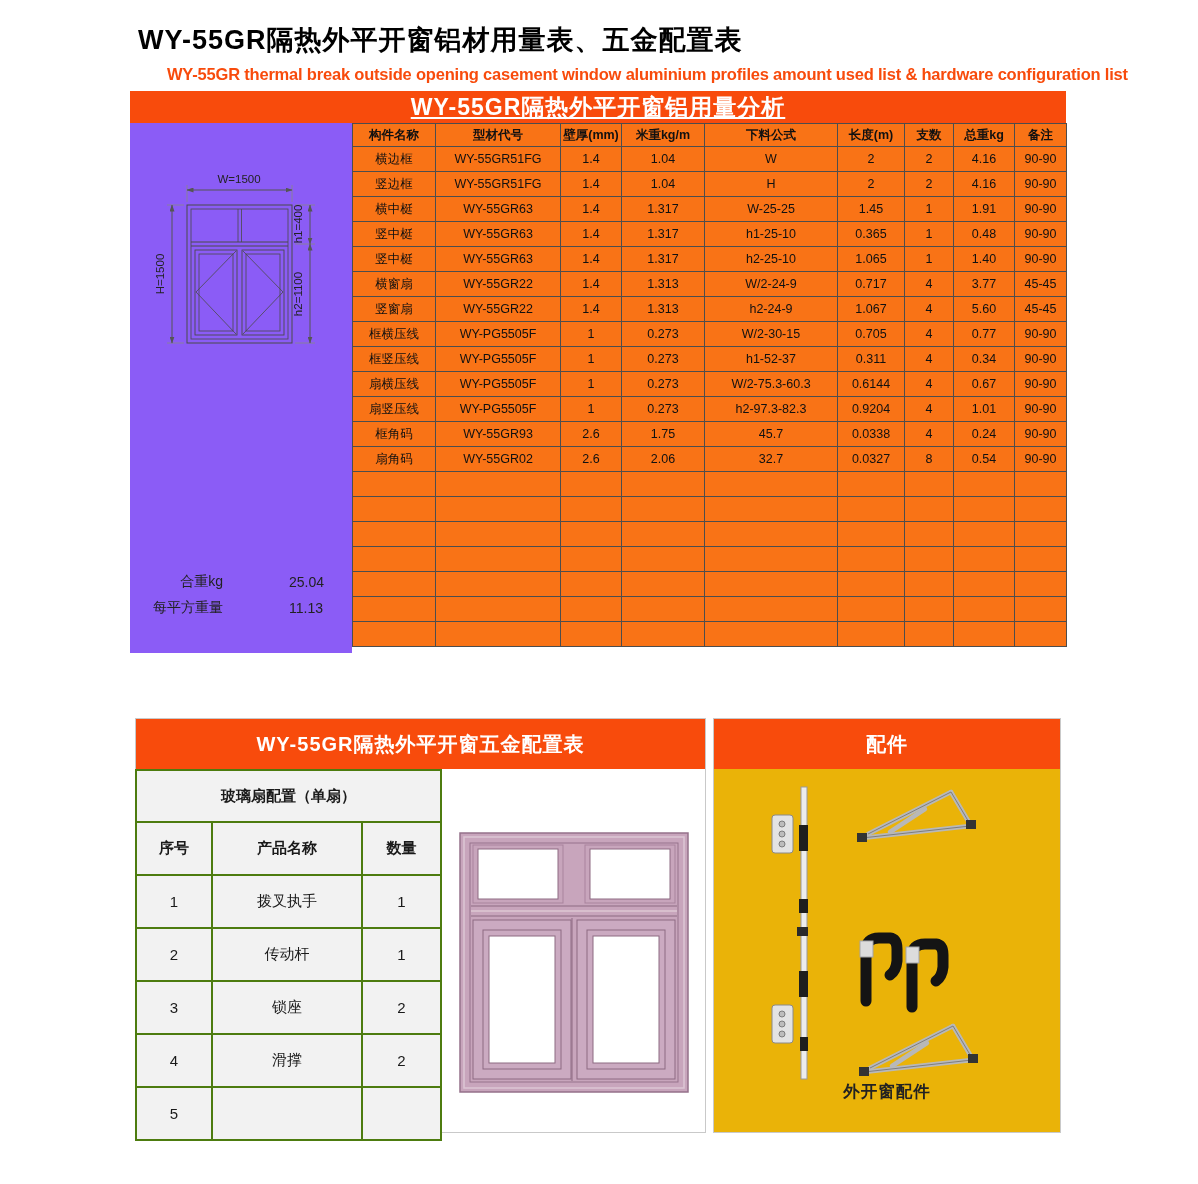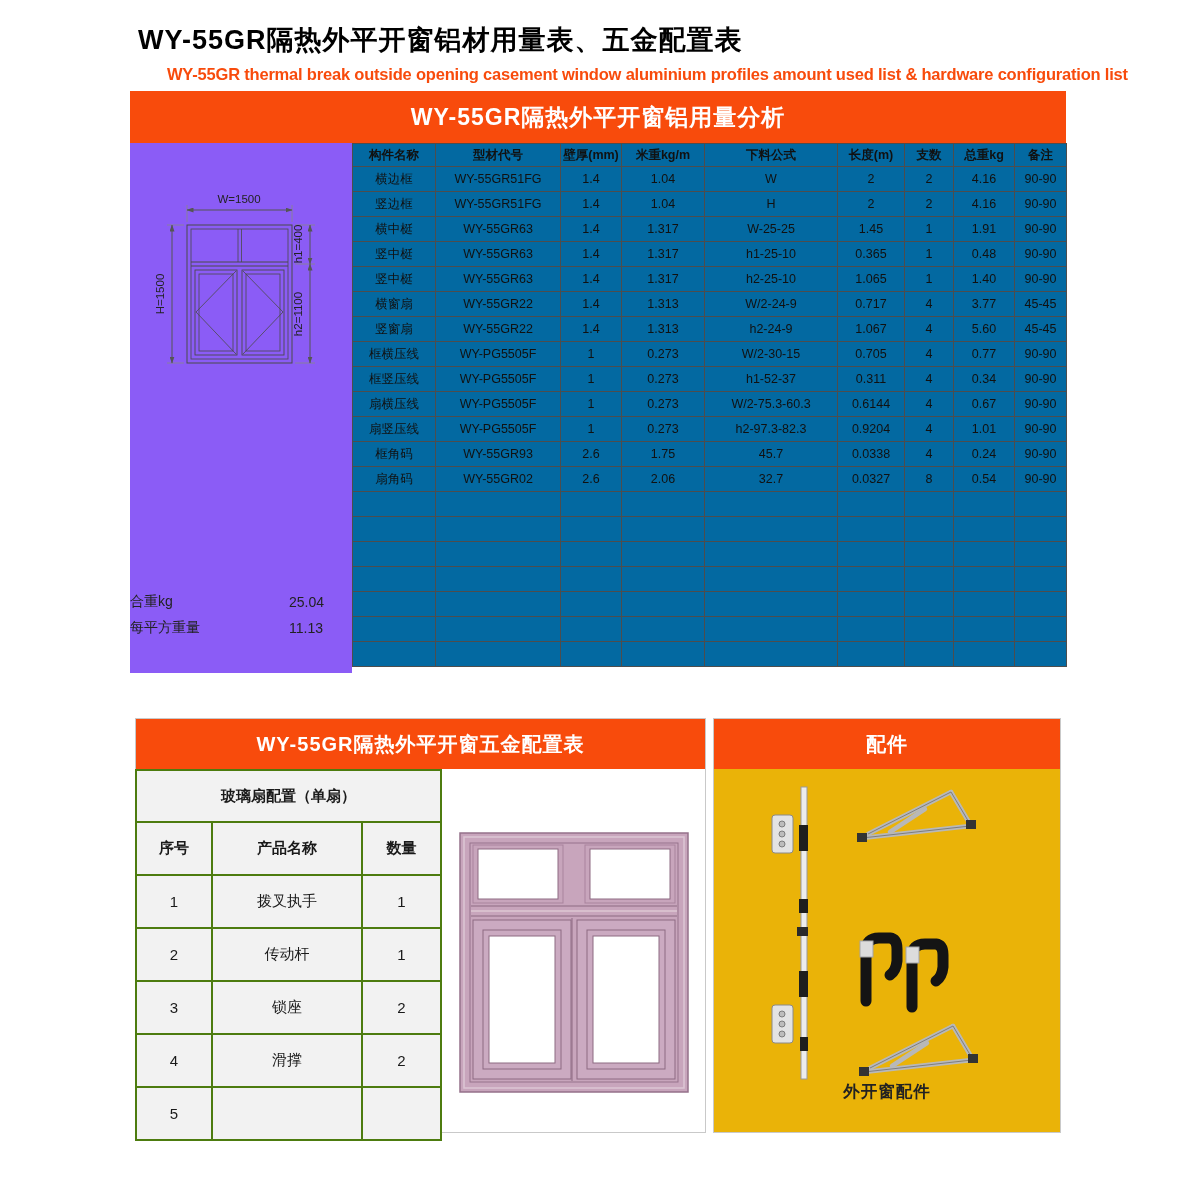--- a/index.html
+++ b/index.html
@@ -8,35 +8,35 @@
     font-family:"Liberation Sans","DejaVu Sans",sans-serif;color:#111;
     -webkit-font-smoothing:antialiased;
   }
   
   .page-header{position:absolute;left:134px;top:18px;width:1000px;}
   .page-title{margin:4px;font-size:27px;font-weight:bold;color:#000;letter-spacing:1px;}
   .page-subtitle{margin-top:7px;font-size:16.5px;font-weight:bold;color:#f84b0c;white-space:nowrap;letter-spacing:-0.2px;margin-left:33px;}
 
   
   .upper-block{position:absolute;left:130px;top:91px;width:936px;height:570px;}
-  .banner-main{height:52px;background:#f84b0c;color:#fff;display:flex;align-items:center;justify-content:center;
-    font-size:23px;font-weight:bold;letter-spacing:1px;}
+  .banner-main{height:32px;background:#f84b0c;color:#fff;display:flex;align-items:center;justify-content:center;
+    font-size:23px;font-weight:bold;letter-spacing:1px;text-decoration:underline;}
   .upper-body{display:flex;height:530px;}
   .left-gray{width:222px;background:#8b5cf6;position:relative;flex:none;}
-  .usage-table{width:714px;height:509px;border-collapse:collapse;table-layout:fixed;flex:none;background:#0369a1;}
+  .usage-table{width:714px;height:509px;border-collapse:collapse;table-layout:fixed;flex:none;background:#f97316;}
   .usage-table th,.usage-table td{border:1px solid #4d4d4d;text-align:center;vertical-align:middle;
     padding:0;font-size:12.5px;color:#111;overflow:hidden;white-space:nowrap;}
   .usage-table thead tr{height:23px;}
   .usage-table thead th{font-weight:600;}
   .usage-table tbody tr{height:25px;}
   .usage-table tbody td{font-weight:400;}
 
   .totals{position:absolute;left:0;top:446px;width:100%;}
   .total-row{display:flex;align-items:center;height:26px;font-size:14px;color:#222;}
-  .t-label{width:93px;text-align:left;display:inline-block;flex:none;}
+  .t-label{width:93px;text-align:right;display:inline-block;flex:none;}
   .t-value{margin-left:66px;}
 
   .diagram-svg{position:absolute;left:25px;top:43px;}
 
   
   .hw-panel{position:absolute;left:135px;top:718px;width:571px;height:415px;border:1px solid #c9c9c9;box-sizing:border-box;background:#fff;}
   .acc-panel{position:absolute;left:713px;top:718px;width:348px;height:415px;border:1px solid #c9c9c9;box-sizing:border-box;background:#eab308;}
   .banner-small{height:50px;background:#f84b0c;color:#fff;display:flex;align-items:center;justify-content:center;
     font-size:20px;font-weight:bold;letter-spacing:1px;}
   .hw-body{position:relative;height:363px;}

